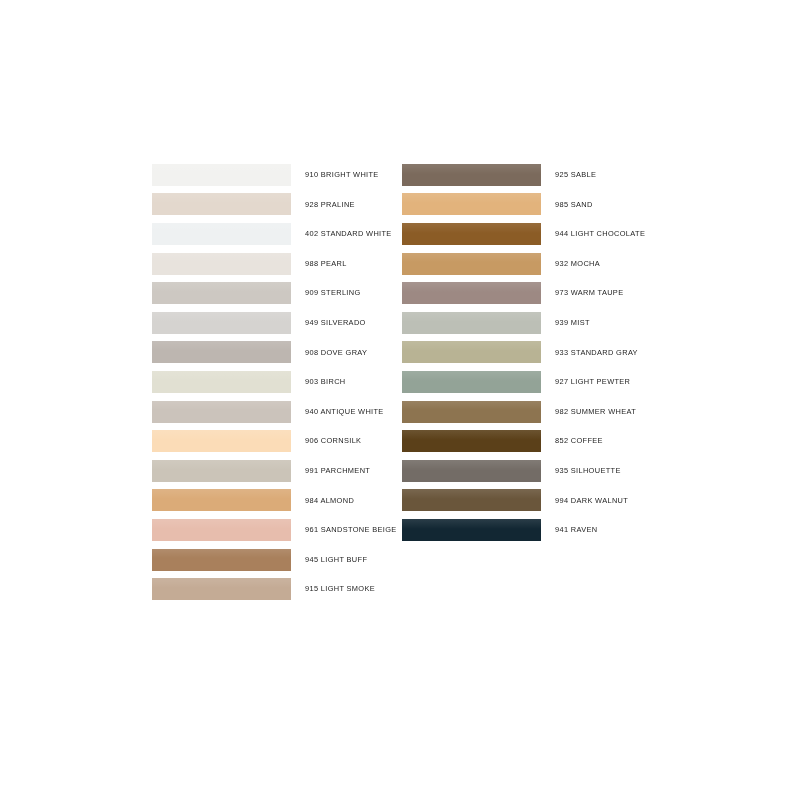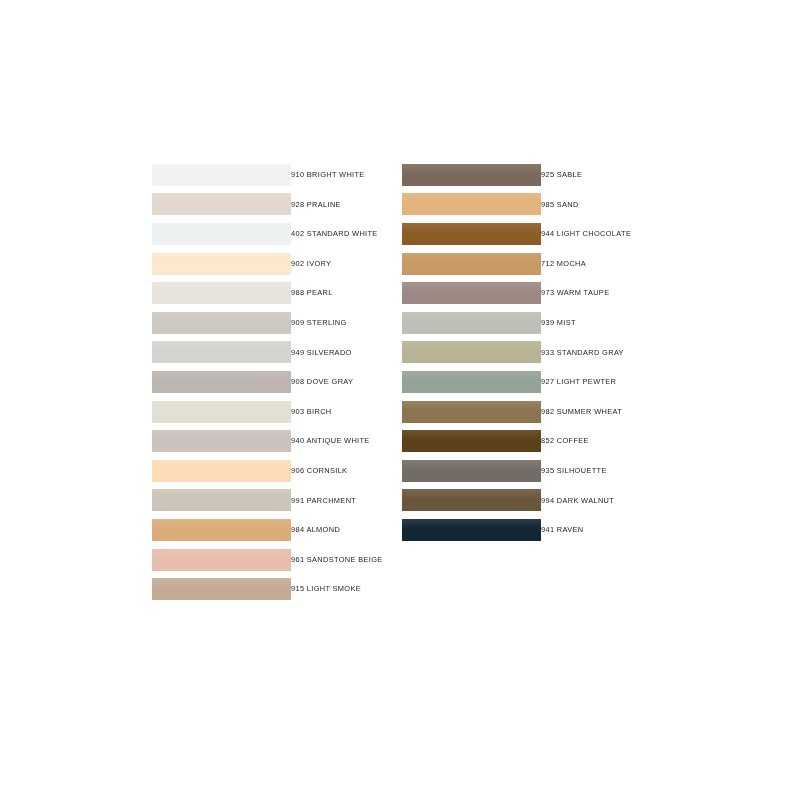--- a/index.html
+++ b/index.html
@@ -58,20 +58,21 @@
     content: "";
     position: absolute;
     left: 0; right: 0; top: 0;
     height: 45%;
     background: linear-gradient(to bottom, rgba(255,255,255,0.10), rgba(255,255,255,0.0));
     pointer-events: none;
   }
 
   .swatch-label {
     flex: 1 1 auto;
+    padding-left: 14px;
     font-size: 7.4px;
     letter-spacing: 0.35px;
     color: #1d1d1d;
     white-space: nowrap;
     font-family: "Liberation Sans", "DejaVu Sans", sans-serif;
     line-height: 1;
   }
 </style>
 </head>
 <body style="background-color: rgb(255, 255, 255);">
@@ -86,24 +87,20 @@
       </div>
       <div class="swatch-row">
         <div class="swatch" style="background-color: rgb(227, 216, 205);"></div>
         <div class="swatch-label">928 PRALINE</div>
       </div>
       <div class="swatch-row">
         <div class="swatch" style="background-color: rgb(238, 241, 242);"></div>
         <div class="swatch-label">402 STANDARD WHITE</div>
       </div>
       <div class="swatch-row">
-        <div class="swatch" style="background-color: rgb(251, 232, 205);"></div>
-        <div class="swatch-label">902 IVORY</div>
-      </div>
-      <div class="swatch-row">
         <div class="swatch" style="background-color: rgb(232, 227, 221);"></div>
         <div class="swatch-label">988 PEARL</div>
       </div>
       <div class="swatch-row">
         <div class="swatch" style="background-color: rgb(205, 200, 194);"></div>
         <div class="swatch-label">909 STERLING</div>
       </div>
       <div class="swatch-row">
         <div class="swatch" style="background-color: rgb(213, 211, 208);"></div>
         <div class="swatch-label">949 SILVERADO</div>
@@ -130,41 +127,45 @@
       </div>
       <div class="swatch-row">
         <div class="swatch" style="background-color: rgb(219, 171, 120);"></div>
         <div class="swatch-label">984 ALMOND</div>
       </div>
       <div class="swatch-row">
         <div class="swatch" style="background-color: rgb(231, 189, 173);"></div>
         <div class="swatch-label">961 SANDSTONE BEIGE</div>
       </div>
       <div class="swatch-row">
+        <div class="swatch" style="background-color: rgb(169, 128, 92);"></div>
+        <div class="swatch-label">945 LIGHT BUFF</div>
+      </div>
+      <div class="swatch-row">
         <div class="swatch" style="background-color: rgb(196, 171, 149);"></div>
         <div class="swatch-label">915 LIGHT SMOKE</div>
       </div>
     </div>
 
     <div class="color-column">
       <div class="swatch-row">
         <div class="swatch" style="background-color: rgb(123, 106, 92);"></div>
         <div class="swatch-label">925 SABLE</div>
       </div>
       <div class="swatch-row">
         <div class="swatch" style="background-color: rgb(226, 179, 124);"></div>
         <div class="swatch-label">985 SAND</div>
       </div>
       <div class="swatch-row">
         <div class="swatch" style="background-color: rgb(139, 92, 38);"></div>
         <div class="swatch-label">944 LIGHT CHOCOLATE</div>
       </div>
       <div class="swatch-row">
         <div class="swatch" style="background-color: rgb(199, 154, 99);"></div>
-        <div class="swatch-label">712 MOCHA</div>
+        <div class="swatch-label">932 MOCHA</div>
       </div>
       <div class="swatch-row">
         <div class="swatch" style="background-color: rgb(157, 137, 131);"></div>
         <div class="swatch-label">973 WARM TAUPE</div>
       </div>
       <div class="swatch-row">
         <div class="swatch" style="background-color: rgb(188, 191, 182);"></div>
         <div class="swatch-label">939 MIST</div>
       </div>
       <div class="swatch-row">

